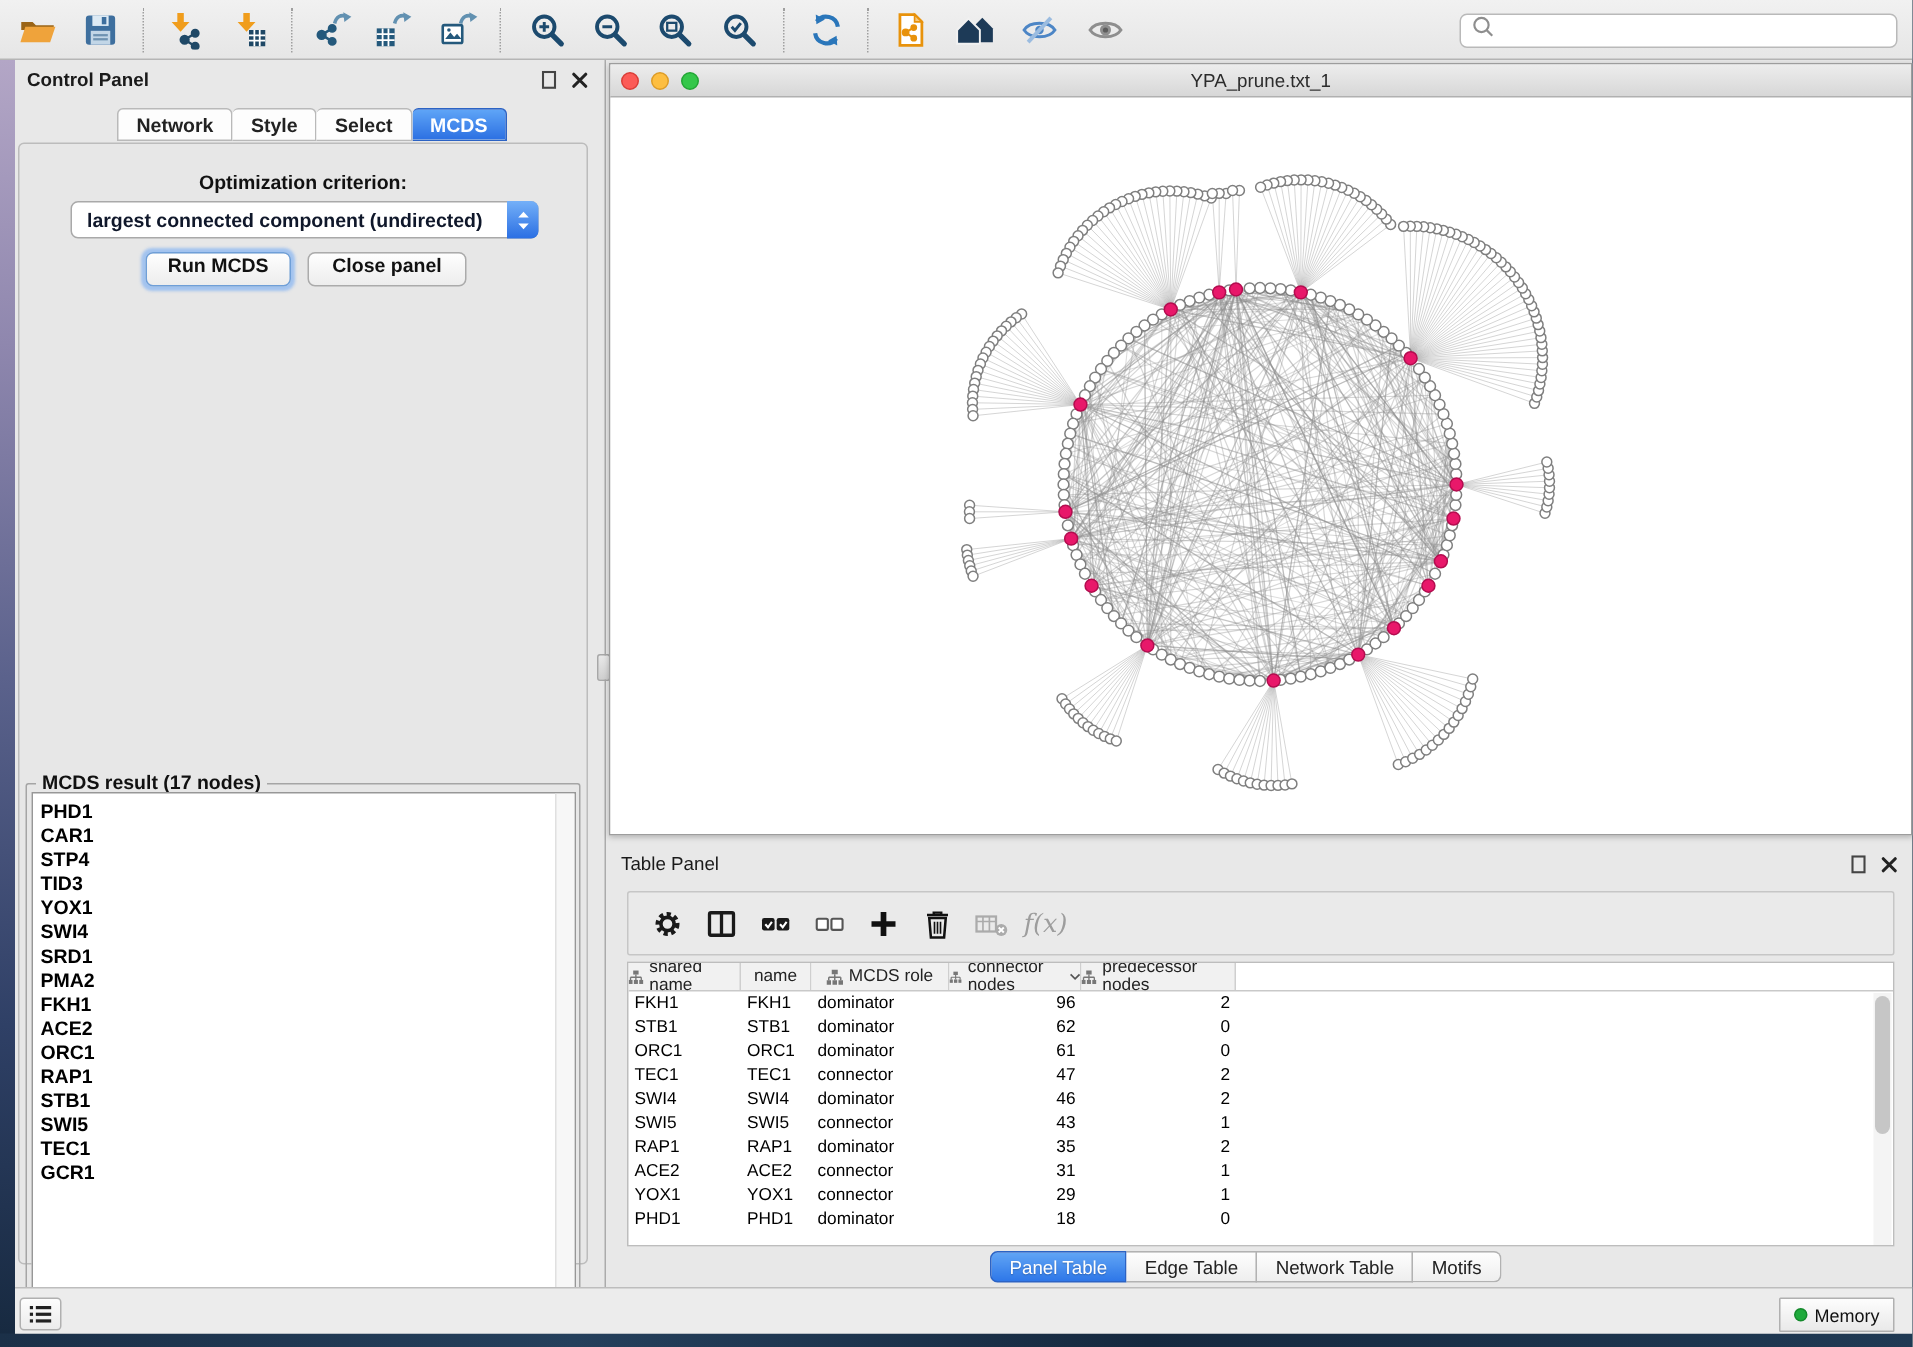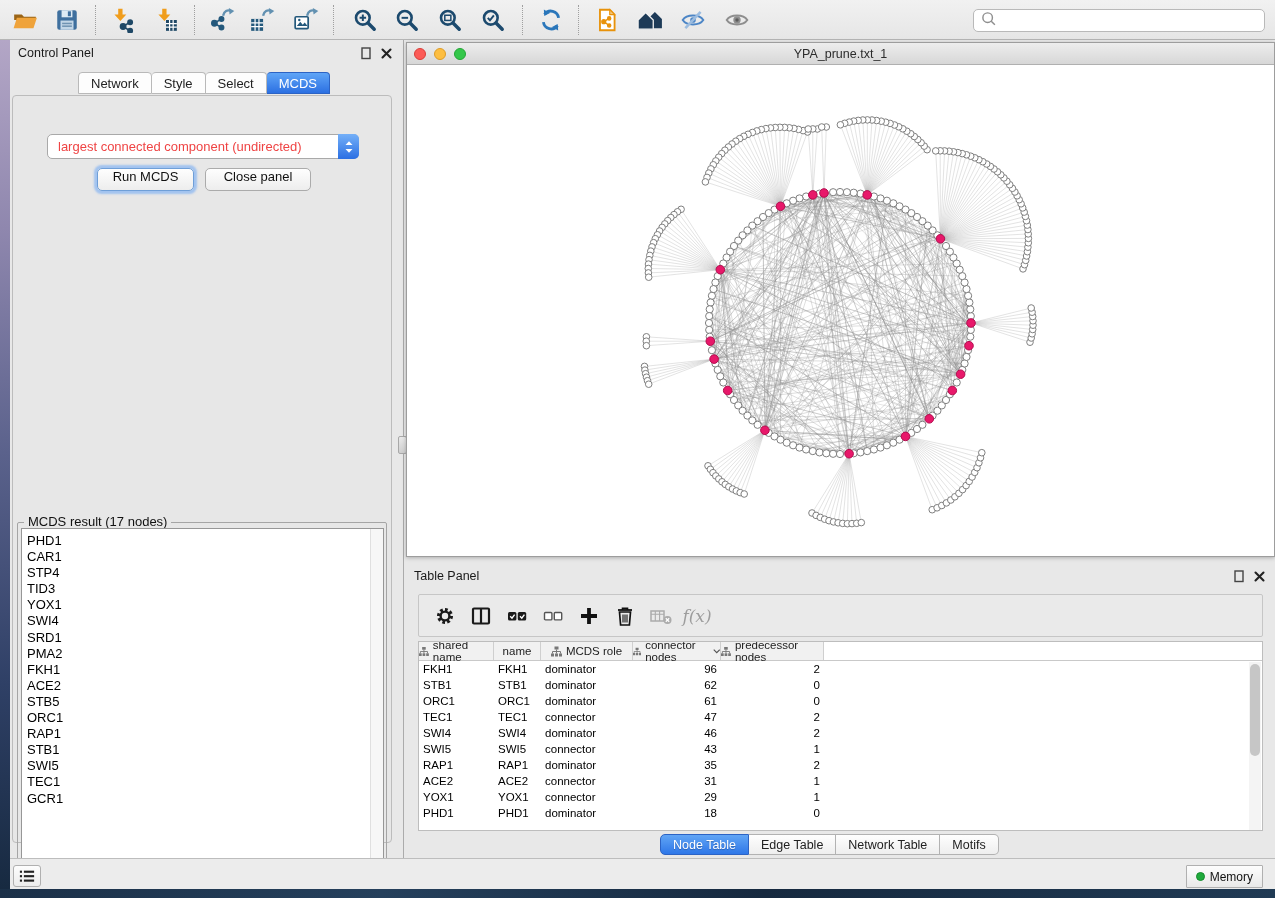--- a/index.html
+++ b/index.html
@@ -12,32 +12,32 @@
   #wall-bottom{left:0;top:889px;width:1275px;height:9px;background:linear-gradient(90deg,#1b3048,#25405c 30%,#16293f 60%,#203a54);}
 
   
   #toolbar{left:0;top:0;width:1275px;height:40px;background:linear-gradient(#f1f1f1,#e6e6e6);border-bottom:1px solid #b5b5b5;}
   .tbtn{position:absolute;top:3px;width:38px;height:34px;display:flex;align-items:center;justify-content:center;border-radius:4px;}
   .tsep{position:absolute;top:5px;width:0;height:30px;border-left:1px dotted #9f9f9f;}
   #search-box{position:absolute;left:973px;top:9px;width:292px;height:23px;background:#fff;border:1px solid #b9b9b9;border-radius:5px;display:flex;align-items:center;padding-left:6px;}
   #search-box input{border:none;outline:none;flex:1;font-size:12px;background:transparent;}
 
   
-  #control-panel{left:10px;top:40px;width:392px;height:818px;}
+  #control-panel{left:10px;top:40px;width:392px;height:818px;font-weight:bold;}
   .panel-head{height:26px;display:flex;align-items:center;padding:0 8px;font-size:12.5px;color:#1a1a1a;}
   .panel-head .sp{flex:1;}
   .hicon{width:16px;height:16px;display:flex;align-items:center;justify-content:center;margin-left:4px;}
   .ctabs{position:absolute;left:68px;top:32px;display:flex;align-items:flex-end;}
   .ctab{height:22px;padding:0 12px;display:flex;align-items:center;background:#fdfdfd;border:1px solid #b9b9b9;border-left:none;font-size:13px;color:#222;border-radius:4px 4px 0 0;}
   .ctab:first-child{border-left:1px solid #b9b9b9;}
   .ctab.sel{background:linear-gradient(#5fa5f7,#2c70e2);color:#fff;border-color:#2c63c4;}
   #cp-body{position:absolute;left:2px;top:55px;width:380px;height:748px;background:#e7e7e7;border:1px solid #bcbcbc;border-radius:4px;}
   #opt-label{position:absolute;left:0;top:18px;width:100%;text-align:center;font-size:13px;color:#111;}
   #combo{position:absolute;left:34px;top:38px;width:312px;height:25px;background:#fff;border:1px solid #a9a9a9;border-radius:5px;display:flex;align-items:center;}
-  #combo .cval{flex:1;padding-left:10px;font-size:13px;color:#ef4444;white-space:nowrap;}
+  #combo .cval{flex:1;padding-left:10px;font-size:13px;color:#0f172a;white-space:nowrap;}
   #combo .stepper{width:21px;height:25px;margin-right:-1px;background:linear-gradient(#74b0f8,#2b6fe3);border-radius:0 5px 5px 0;display:flex;align-items:center;justify-content:center;}
   .btn{position:absolute;height:23px;background:linear-gradient(#fefefe,#ededed);border:1px solid #ababab;border-radius:5px;font-size:13px;color:#111;display:flex;align-items:flex-start;justify-content:center;}
   #run-btn{left:84px;top:72px;width:97px;border-color:#6f9fd8;box-shadow:0 0 2px 2.5px rgba(105,165,245,.55);}
   #close-btn{left:192px;top:72px;width:106px;}
   #fieldset{position:absolute;left:4px;top:426px;width:370px;height:366px;border:1px solid #a5a5a5;border-radius:2px;}
   #fieldset legend{position:absolute;left:6px;top:-9px;background:#e7e7e7;padding:0 4px;font-size:13px;color:#111;}
   #mcds-list{position:absolute;left:3px;top:5px;width:363px;height:356px;background:#fff;border:1px solid #979797;overflow:hidden;}
   #mcds-scroll{position:absolute;right:0;top:0;width:13px;height:100%;background:#f7f7f7;border-left:1px solid #e0e0e0;}
   .mcds-item{font-size:13px;color:#000;line-height:16.1px;padding-left:5px;}
   #mcds-items{padding-top:4px;}
@@ -261,20 +261,21 @@
           <span>Style</span>
         </div>
       <div class="ctab">
           <span>Select</span>
         </div>
       <div class="ctab sel">
           <span>MCDS</span>
         </div>
     </div>
     <div id="cp-body">
+      <div id="opt-label">Optimization criterion:</div>
       <div id="combo">
         <span class="cval">largest connected component (undirected)</span>
         <span class="stepper">
             <svg width="12" height="14" viewBox="0 0 12 14">
               <path d="M2.5 5L6 1.2 9.5 5z" fill="#fff"></path>
               <path d="M2.5 9L6 12.8 9.5 9z" fill="#fff"></path>
             </svg>
           </span>
       </div>
       <div class="btn" id="run-btn">
@@ -290,21 +291,20 @@
               <div class="mcds-item">PHD1</div>
               <div class="mcds-item">CAR1</div>
               <div class="mcds-item">STP4</div>
               <div class="mcds-item">TID3</div>
               <div class="mcds-item">YOX1</div>
               <div class="mcds-item">SWI4</div>
               <div class="mcds-item">SRD1</div>
               <div class="mcds-item">PMA2</div>
               <div class="mcds-item">FKH1</div>
               <div class="mcds-item">ACE2</div>
-              <div class="mcds-item">STB5</div>
               <div class="mcds-item">ORC1</div>
               <div class="mcds-item">RAP1</div>
               <div class="mcds-item">STB1</div>
               <div class="mcds-item">SWI5</div>
               <div class="mcds-item">TEC1</div>
               <div class="mcds-item">GCR1</div>
             </div>
           <div id="mcds-scroll"></div>
         </div>
       </div>
@@ -1420,21 +1420,21 @@
             <div class="tc c3">18</div>
             <div class="tc c4">0</div>
           </div>
         </div>
       <div id="gscroll">
           <div id="gthumb"></div>
         </div>
     </div>
     <div id="btabs">
       <div class="btab sel">
-          <span>Node Table</span>
+          <span>Panel Table</span>
         </div>
       <div class="btab">
           <span>Edge Table</span>
         </div>
       <div class="btab">
           <span>Network Table</span>
         </div>
       <div class="btab">
           <span>Motifs</span>
         </div>

